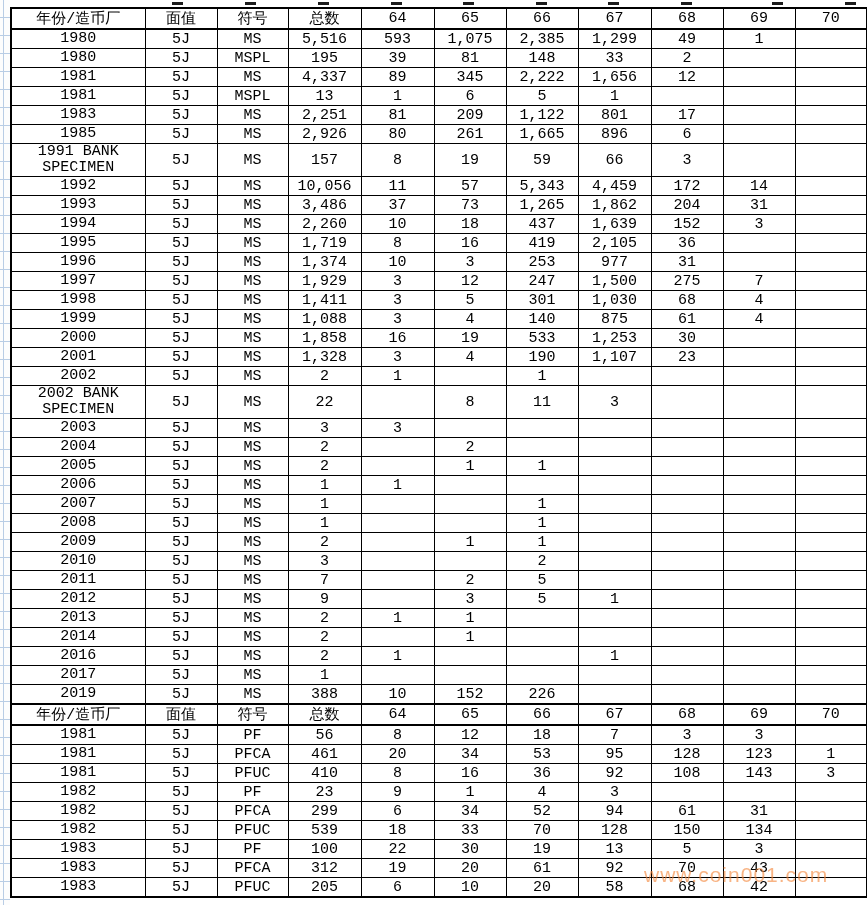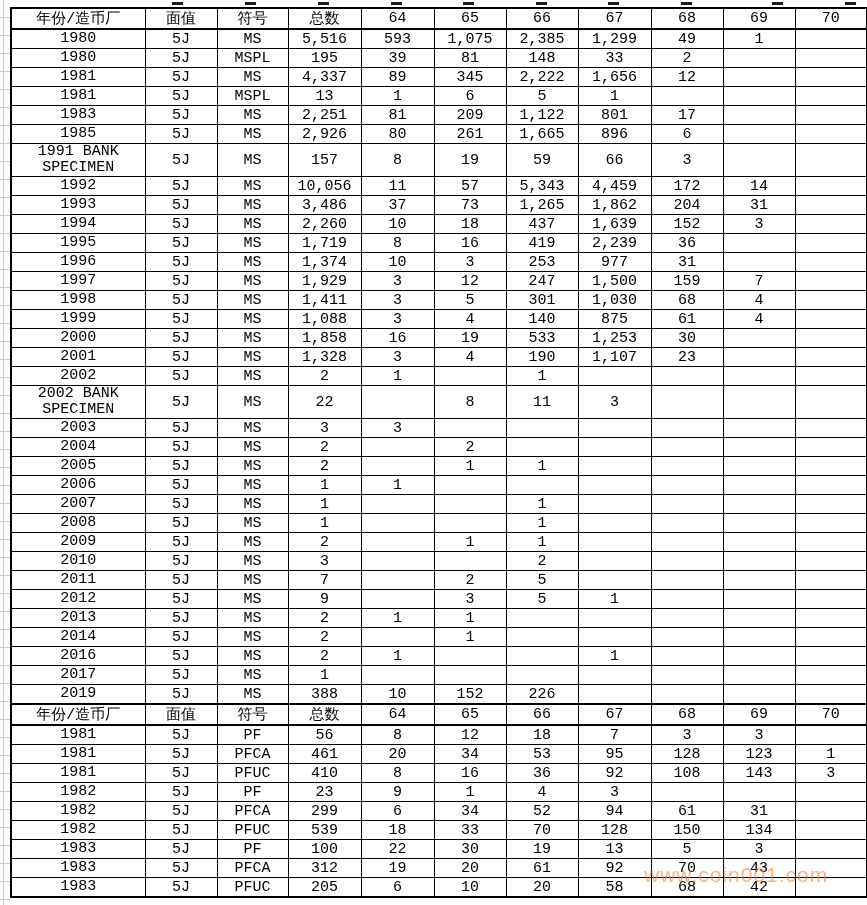--- a/index.html
+++ b/index.html
@@ -258,21 +258,21 @@
           <td></td>
         </tr>
         <tr>
           <td>1995</td>
           <td>5J</td>
           <td>MS</td>
           <td>1,719</td>
           <td>8</td>
           <td>16</td>
           <td>419</td>
-          <td>2,239</td>
+          <td>2,105</td>
           <td>36</td>
           <td></td>
           <td></td>
         </tr>
         <tr>
           <td>1996</td>
           <td>5J</td>
           <td>MS</td>
           <td>1,374</td>
           <td>10</td>
@@ -285,21 +285,21 @@
         </tr>
         <tr>
           <td>1997</td>
           <td>5J</td>
           <td>MS</td>
           <td>1,929</td>
           <td>3</td>
           <td>12</td>
           <td>247</td>
           <td>1,500</td>
-          <td>159</td>
+          <td>275</td>
           <td>7</td>
           <td></td>
         </tr>
         <tr>
           <td>1998</td>
           <td>5J</td>
           <td>MS</td>
           <td>1,411</td>
           <td>3</td>
           <td>5</td>

